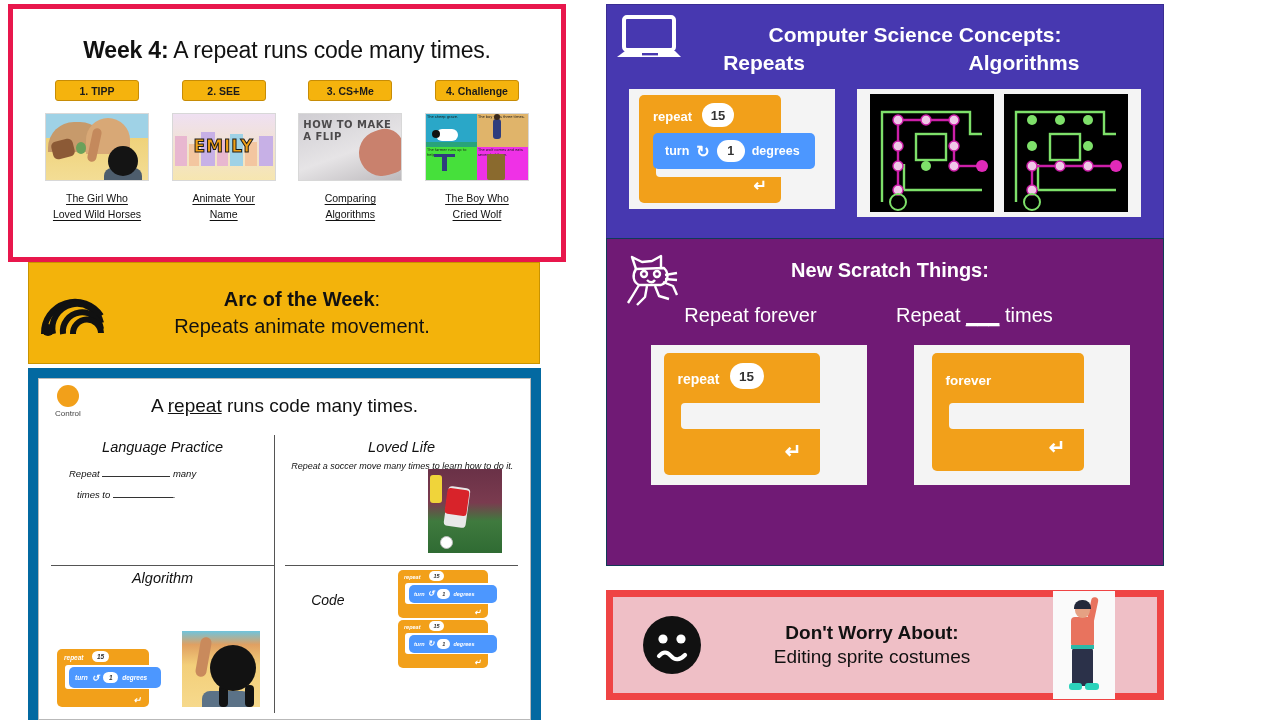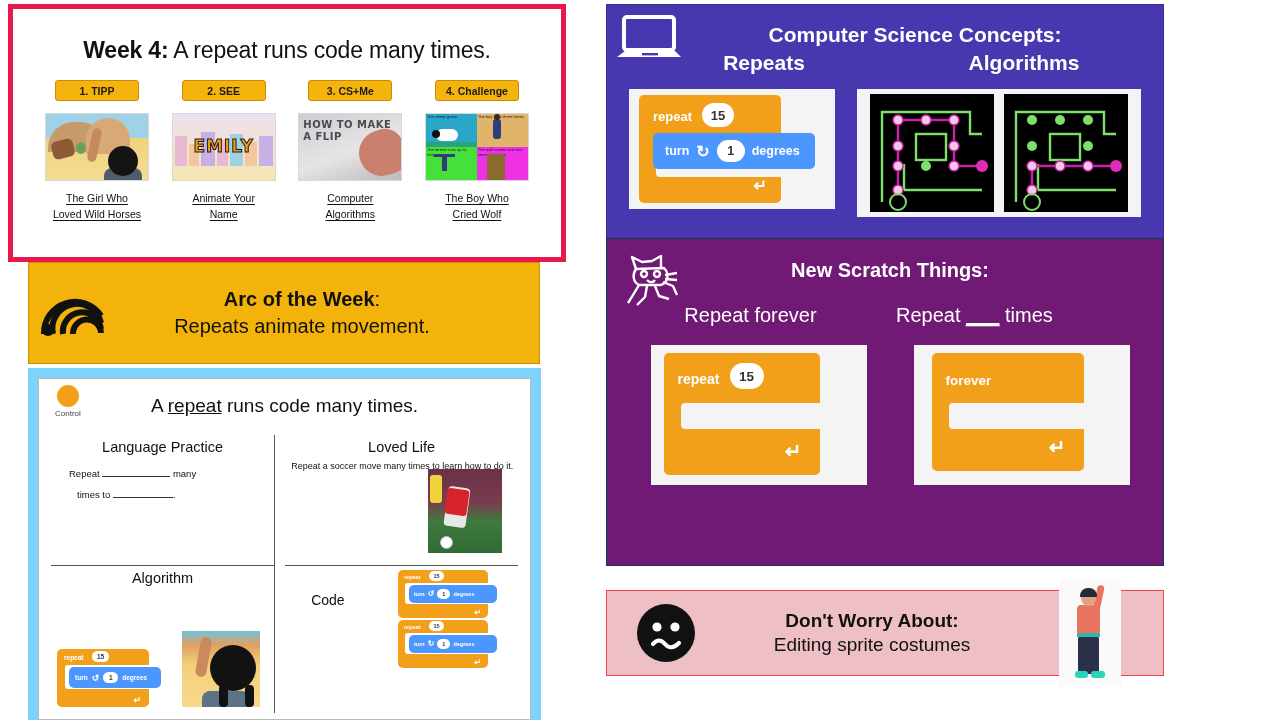--- a/index.html
+++ b/index.html
@@ -96,34 +96,34 @@
   }
   .arc-icon { width: 86px; flex: none; display:flex; align-items:center; justify-content:center; }
   .arc-text { flex: 1; text-align: center; padding-right: 50px; color:#111; }
   .arc-text .l1 { font-size: 20px; font-weight: 700; }
   .arc-text .l1 .colon { font-weight: 400; }
   .arc-text .l2 { font-size: 20px; font-weight: 400; margin-top: 4px; }
 
   
   .poster {
     position: absolute; left: 28px; top: 368px; width: 513px; height: 352px;
-    background: #7dd3fc; padding: 10px 10px 0 10px;
+    background: #0369a1; padding: 10px 10px 0 10px;
   }
   .poster-inner {
     width: 100%; height: 100%; background: #ffffff; border: 1px solid #b9b9b9;
     position: relative; padding: 8px 12px;
   }
   .ctrl-badge { position:absolute; left: 16px; top: 6px; text-align:center; }
   .ctrl-badge .dot { width: 22px; height: 22px; border-radius: 50%; background:#f2a01a; margin: 0 auto; }
   .ctrl-badge .lbl { font-size: 8px; color:#444; margin-top: 2px; }
   .poster-title { text-align:center; font-size: 19px; color:#111; padding-top: 8px; }
   .poster-title u { text-decoration: underline; }
 
   .poster-grid { position:absolute; left:12px; right:12px; top:56px; bottom:6px;
-                 display:grid; grid-template-columns: 48% 52%; }
+                 display:grid; grid-template-columns: 48% 52%; font-style: italic; }
   .pg-left  { border-right: 1px solid #555; display:flex; flex-direction:column; }
   .pg-right { display:flex; flex-direction:column; padding-left: 10px; }
   .pg-cell-top { flex: 0 0 47%; border-bottom: 1px solid #555; position:relative; }
   .pg-cell-bot { flex: 1; position:relative; }
   .pg-right .pg-cell-top { border-bottom: 1px solid #555; }
   .cell-h { text-align:center; font-size: 14.5px; color:#111; margin-top: 4px; }
   .cell-h.small { font-size: 13.5px; }
   .lang-line { font-size: 9.5px; color:#111; margin: 12px 0 0 18px; }
   .lang-line2 { font-size: 9.5px; color:#111; margin: 9px 0 16px 26px; }
   .blank { display:inline-block; border-bottom:1px solid #333; width: 68px; height: 10px; }
@@ -184,22 +184,22 @@
   }
   .cat-ico { position:absolute; left: 12px; top: 10px; width: 64px; height: 62px; }
   .scratch-title { text-align:center; font-size: 20px; font-weight:700; color:#fff; padding-top: 20px; }
   .scratch-sub { display:flex; margin-top: 22px; }
   .scratch-sub .c { flex:1; text-align:center; font-size: 20px; color:#fff; font-weight:400; }
   .scratch-sub .c.left { text-align:left; padding-left: 12px; }
   .scratch-boxes { display:flex; justify-content: space-around; margin-top: 18px; padding: 0 10px; }
   .sb-box { width: 216px; height: 140px; background:#f4f4f4; position:relative; }
 
   .worry-panel {
-    position: absolute; left: 606px; top: 590px; width: 558px; height: 86px;
-    background: #efbfc6; border: 1px solid #ef4444;
+    position: absolute; left: 606px; top: 590px; width: 558px; height: 110px;
+    background: #efbfc6; border: 7px solid #ef4444;
     display:flex; align-items:center;
   }
   .worry-face { width: 118px; flex:none; display:flex; align-items:center; justify-content:center; }
   .worry-text { flex:1; text-align:center; padding-right: 40px; color:#111; }
   .worry-text .l1 { font-size: 19px; font-weight:700; }
   .worry-text .l2 { font-size: 19px; font-weight:400; margin-top: 2px; }
   .worry-img { width: 62px; height: 108px; flex:none; background:#fafafa;
                position:relative; overflow:hidden; margin-right: 42px; }
   .worry-img .head { position:absolute; left:22px; top:12px; width:15px; height:15px;
                      background:#e5a183; border-radius:50%; }
@@ -264,21 +264,21 @@
         </div>
       </div>
 
       <div class="week-col">
         <div class="step-btn">3. CS+Me</div>
         <div class="thumb t3">
           <div class="txt">HOW TO MAKE A FLIP</div>
           <div class="hand"></div>
         </div>
         <div class="thumb-cap">
-          <div>Computer</div>
+          <div>Comparing</div>
           <div>Algorithms</div>
         </div>
       </div>
 
       <div class="week-col">
         <div class="step-btn">4. Challenge</div>
         <div class="thumb t4">
           <div class="q q1">
             <div class="cap">The sheep graze.</div>
             <div class="grass"></div>

